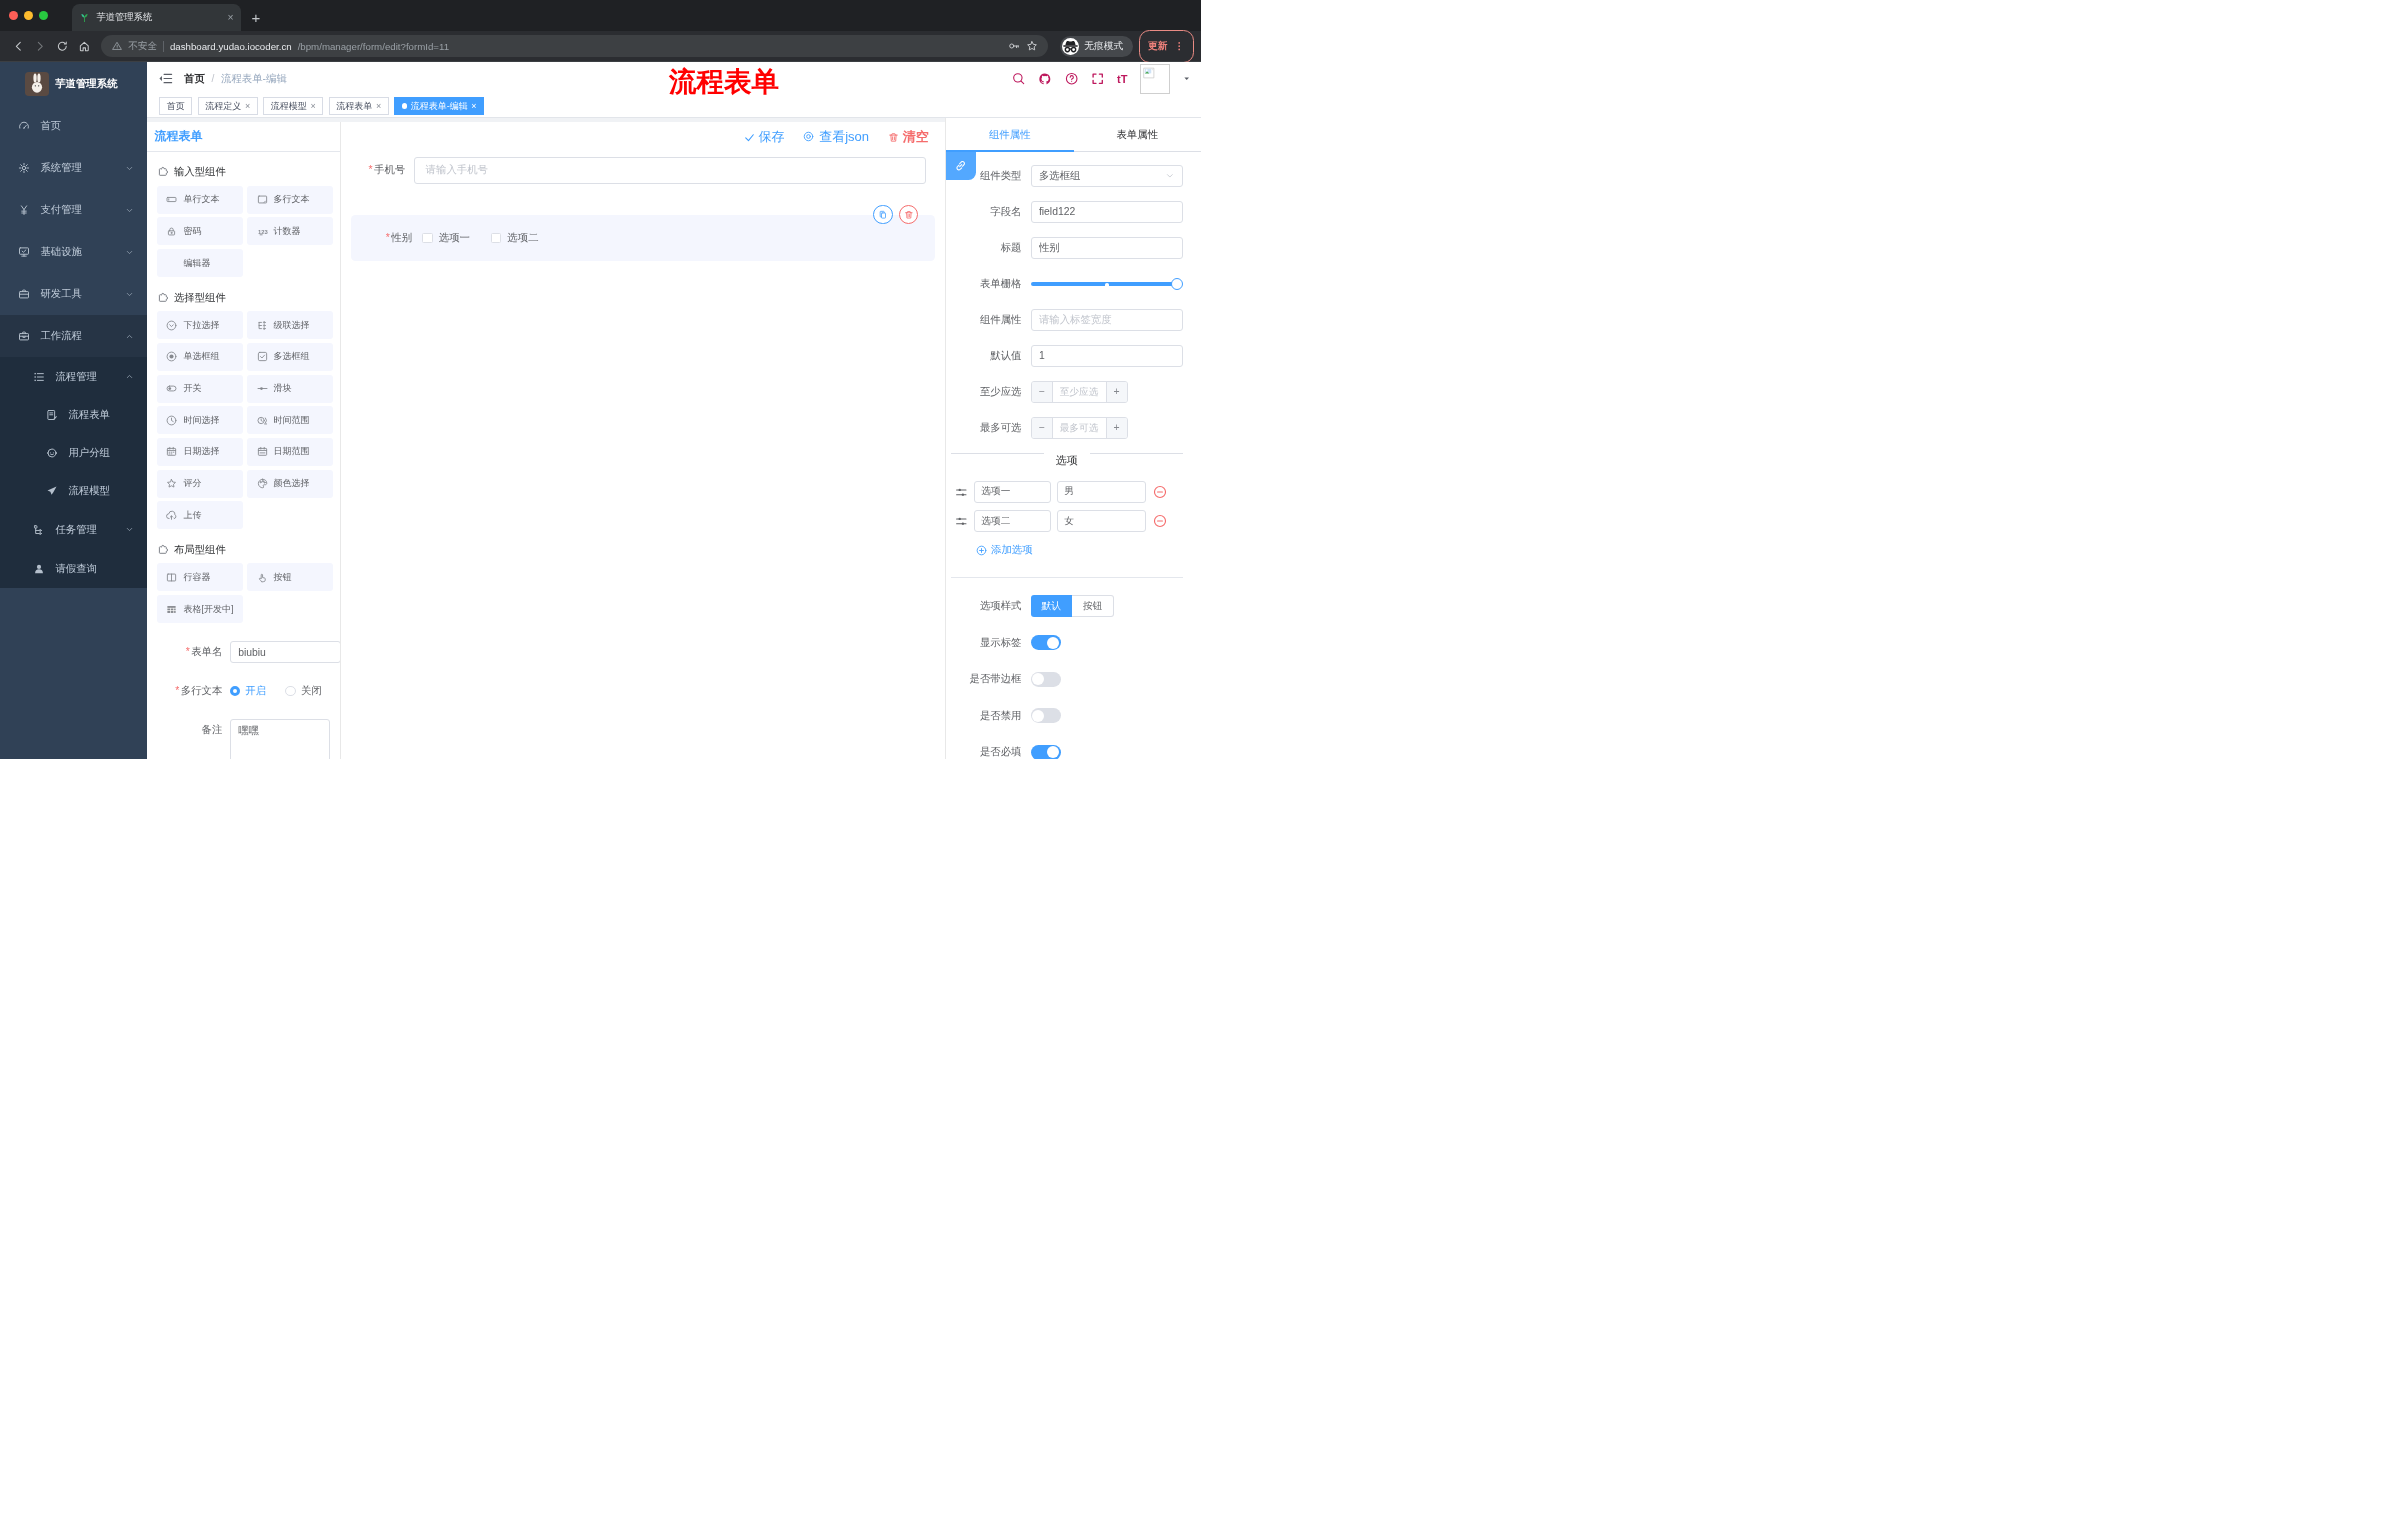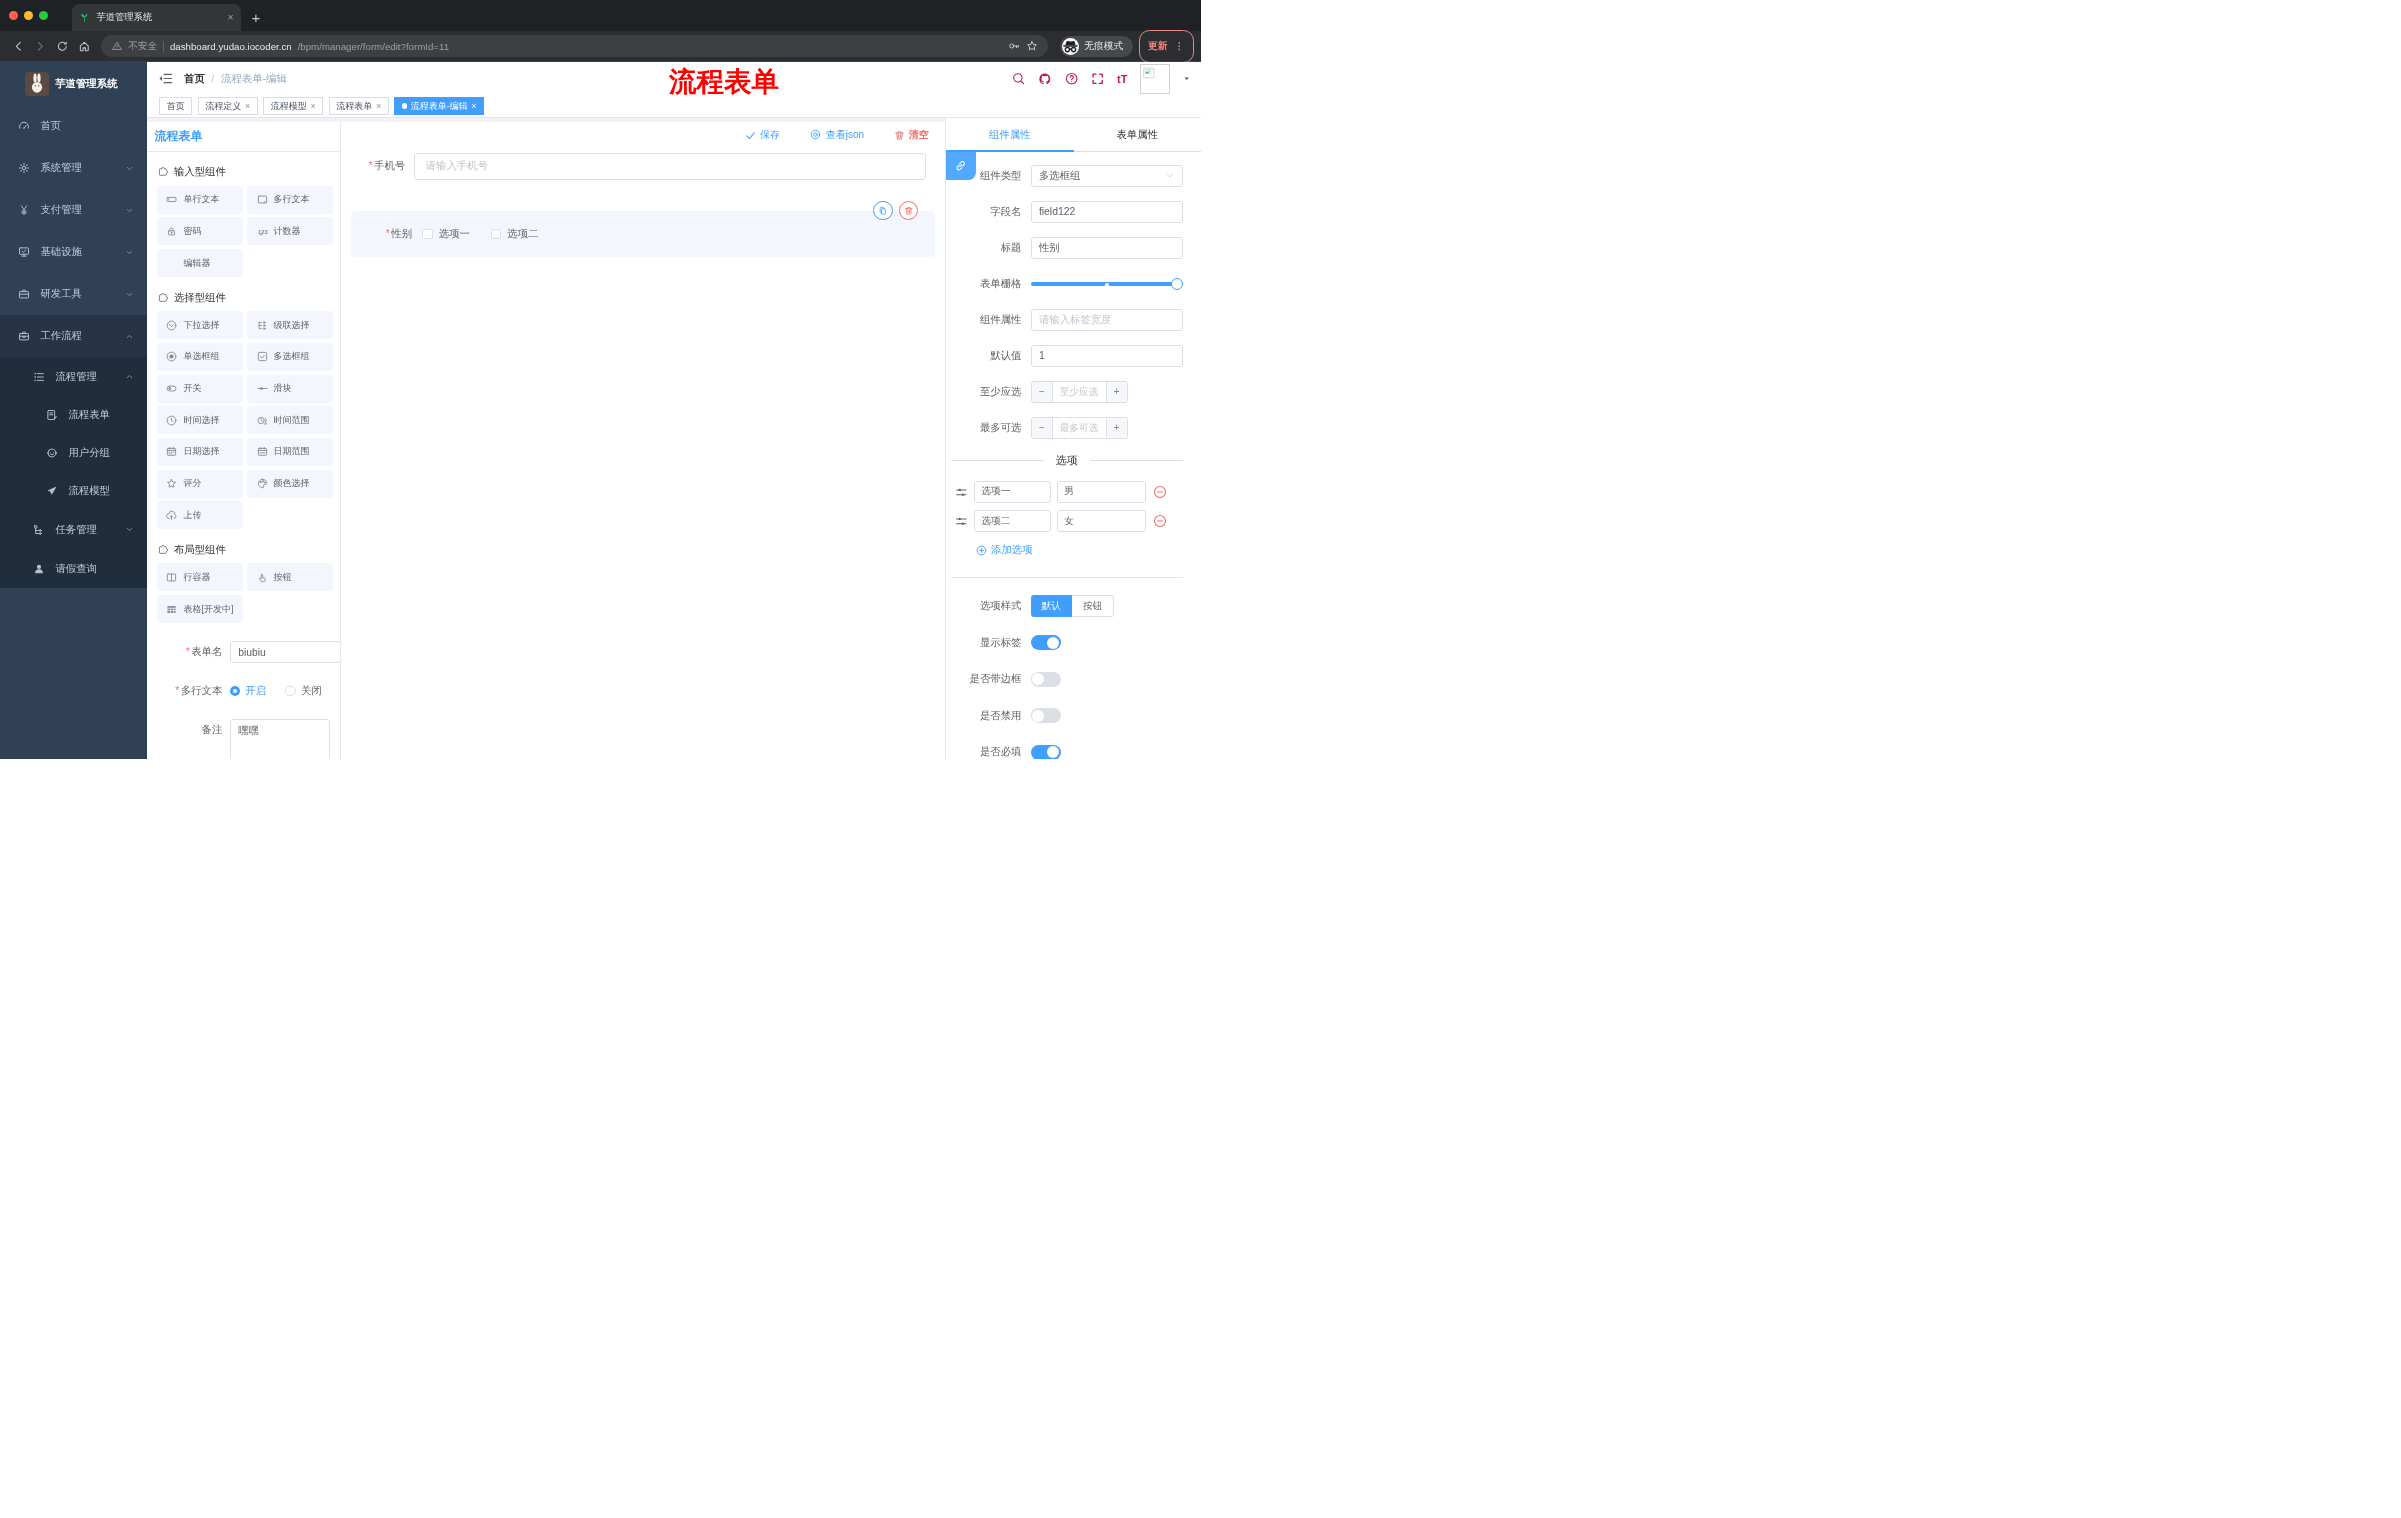--- a/index.html
+++ b/index.html
@@ -88,21 +88,21 @@
   .binput { width:111px; height:22px; border:0.7px solid #dcdfe6; border-radius:3px; padding:0 7.4px; font-size:10.4px; color:#606266; font-family:inherit; }
   .btextarea { width:111px; height:45px; border:0.7px solid #dcdfe6; border-radius:3px; padding:3.7px 7.4px; font-size:10.4px; color:#606266; resize:none; font-family:inherit; }
   .radio-group { display:flex; align-items:center; gap:19.3px; height:22px; }
   .radio { display:flex; align-items:center; gap:5.2px; font-size:10.4px; color:#606266; cursor:pointer; }
   .rdot { width:10.4px; height:10.4px; border-radius:50%; border:0.7px solid #dcdfe6; background:#fff; }
   .radio.sel .rdot { border:3px solid #409EFF; }
   .radio.sel { color:#409EFF; }
 
   
   .canvas { flex:1; margin-top:3.7px; background:#fff; position:relative; min-width:0; }
-  .canvas-actions { display:flex; justify-content:flex-end; gap:30px; padding:6.7px 16.3px 0 0; font-size:10px; }
+  .canvas-actions { display:flex; justify-content:flex-end; gap:19px; padding:6.7px 16.3px 0 0; font-size:13px; }
   .act { display:flex; align-items:center; gap:3.7px; color:#409EFF; cursor:pointer; }
   .act svg { width:11px; height:11px; }
   .act.danger { color:#F56C6C;font-weight:bold; }
   .phone-row { display:flex; align-items:center; margin:10.4px 19.3px 0 27.5px; }
   .phone-row .flabel { flex:none; font-size:10.4px; color:#606266; margin-right:9px; }
   .phone-input { flex:1; height:27px; border:0.7px solid #dcdfe6; border-radius:3px; display:flex; align-items:center; padding:0 10.4px; color:#c0c4cc; font-size:10.4px; }
   .sel-block { margin:31px 10.4px 0 9.7px; height:46px; background:#f4f6fe; border-radius:4.5px; position:relative; display:flex; align-items:center; padding-left:35px; }
   .badge { position:absolute; top:-9.7px; width:19.3px; height:19.3px; border-radius:50%; background:#fff; display:flex; align-items:center; justify-content:center; cursor:pointer; }
   .badge svg { width:9.7px; height:9.7px; }
   .badge.copy { right:42px; color:#409EFF; border:0.7px solid #409EFF; }
@@ -129,21 +129,21 @@
   .pinput::placeholder, .binput::placeholder, .oinput::placeholder, .stepper input::placeholder { color:#c0c4cc; }
   .slider { flex:1; position:relative; height:22px; cursor:pointer; }
   .srun { position:absolute; left:0; right:4.5px; top:9.7px; height:3.7px; border-radius:2.2px; background:#409EFF; }
   .smark { position:absolute; left:50%; top:10.8px; width:3.7px; height:3.7px; margin-left:-1.5px; border-radius:50%; background:#fff; }
   .shandle { position:absolute; right:0; top:5.2px; width:12px; height:12px; border-radius:50%; background:#fff; border:1.9px solid #409EFF; }
   .stepper { width:97px; height:22px; display:flex; border:0.7px solid #dcdfe6; border-radius:3px; overflow:hidden; }
   .sbtn { width:21px; flex:none; background:#f5f7fa; color:#86898f; display:flex; align-items:center; justify-content:center; font-size:10.4px; cursor:pointer; }
   .sbtn.minus { border-right:0.7px solid #dcdfe6; }
   .sbtn.plus { border-left:0.7px solid #dcdfe6; }
   .stepper input { flex:1; min-width:0; border:none; outline:none; text-align:center; font-size:9.7px; color:#606266; font-family:inherit; }
-  .odiv { display:flex; align-items:center; margin:3px 0 13.4px 0; }
+  .odiv { display:flex; align-items:flex-start; margin:3px 0 13.4px 0; }
   .odiv .ln { flex:1; height:0.7px; background:#dcdfe6; }
   .odiv .tx { margin:0 12px; font-size:11px; color:#303133; }
   .orow { display:flex; align-items:center; margin:0 0 7.4px 4.5px; }
   .drag { width:12.6px; height:12.6px; color:#606266; flex:none; margin-right:6px; cursor:grab; }
   .oinput { width:77px; height:22px; border:0.7px solid #dcdfe6; border-radius:3px; padding:0 6.7px; font-size:9.7px; color:#606266; font-family:inherit; }
   .oinput.v { width:89px; margin-left:6px; }
   .rmv { width:14px; height:14px; color:#F56C6C; margin-left:7.4px; flex:none; cursor:pointer; }
   .add-opt { display:flex; align-items:center; gap:4.5px; color:#409EFF; font-size:10.4px; margin:11px 0 0 25px; cursor:pointer; }
   .add-opt svg { width:11px; height:11px; }
   .pdivider { height:0.7px; background:#e4e7ed; margin:19.3px 0 18px 0; }

